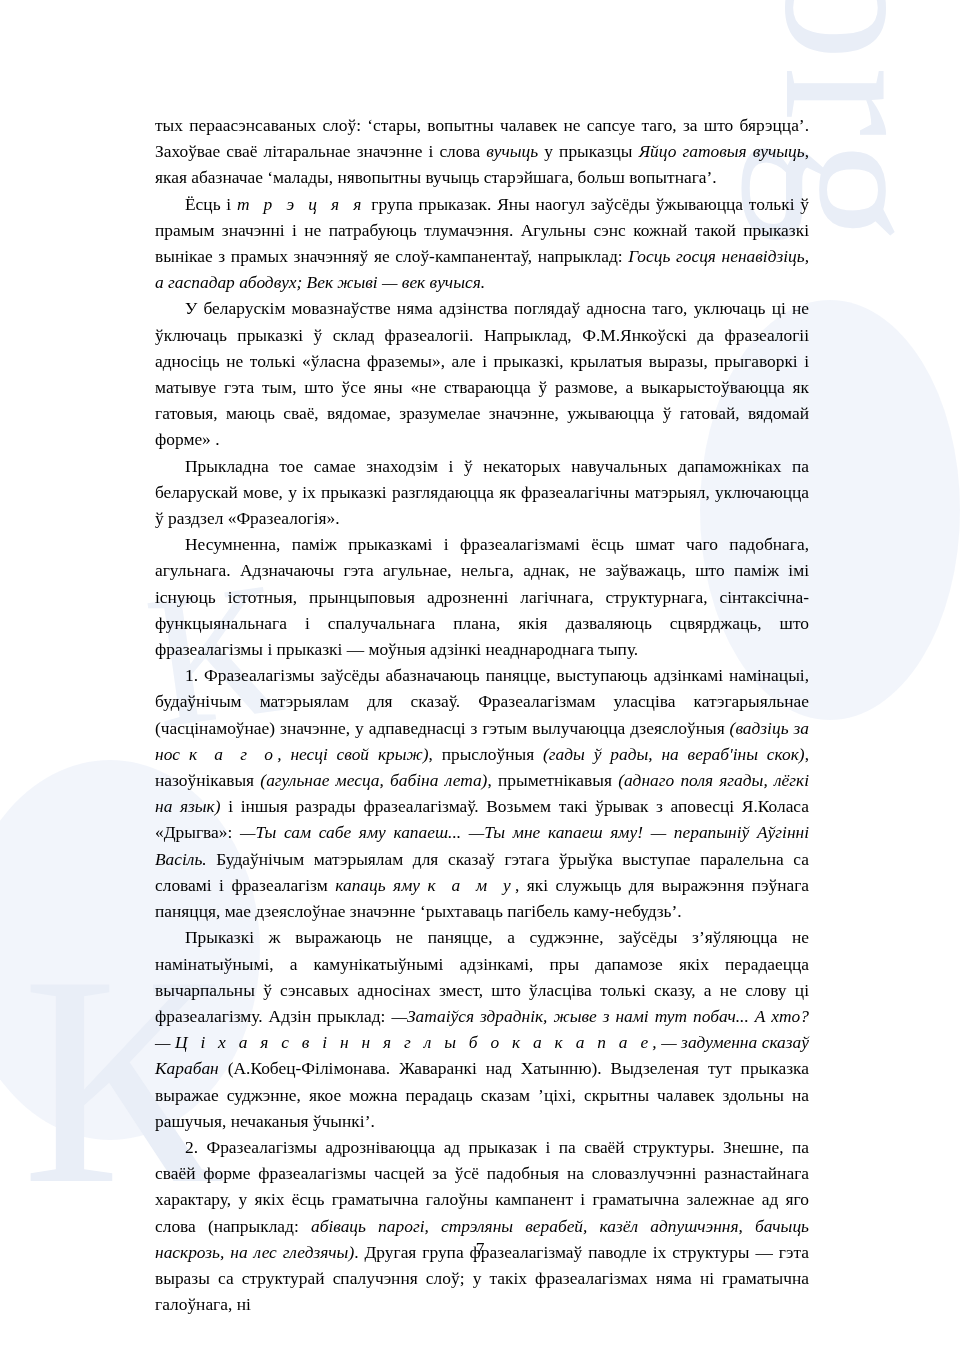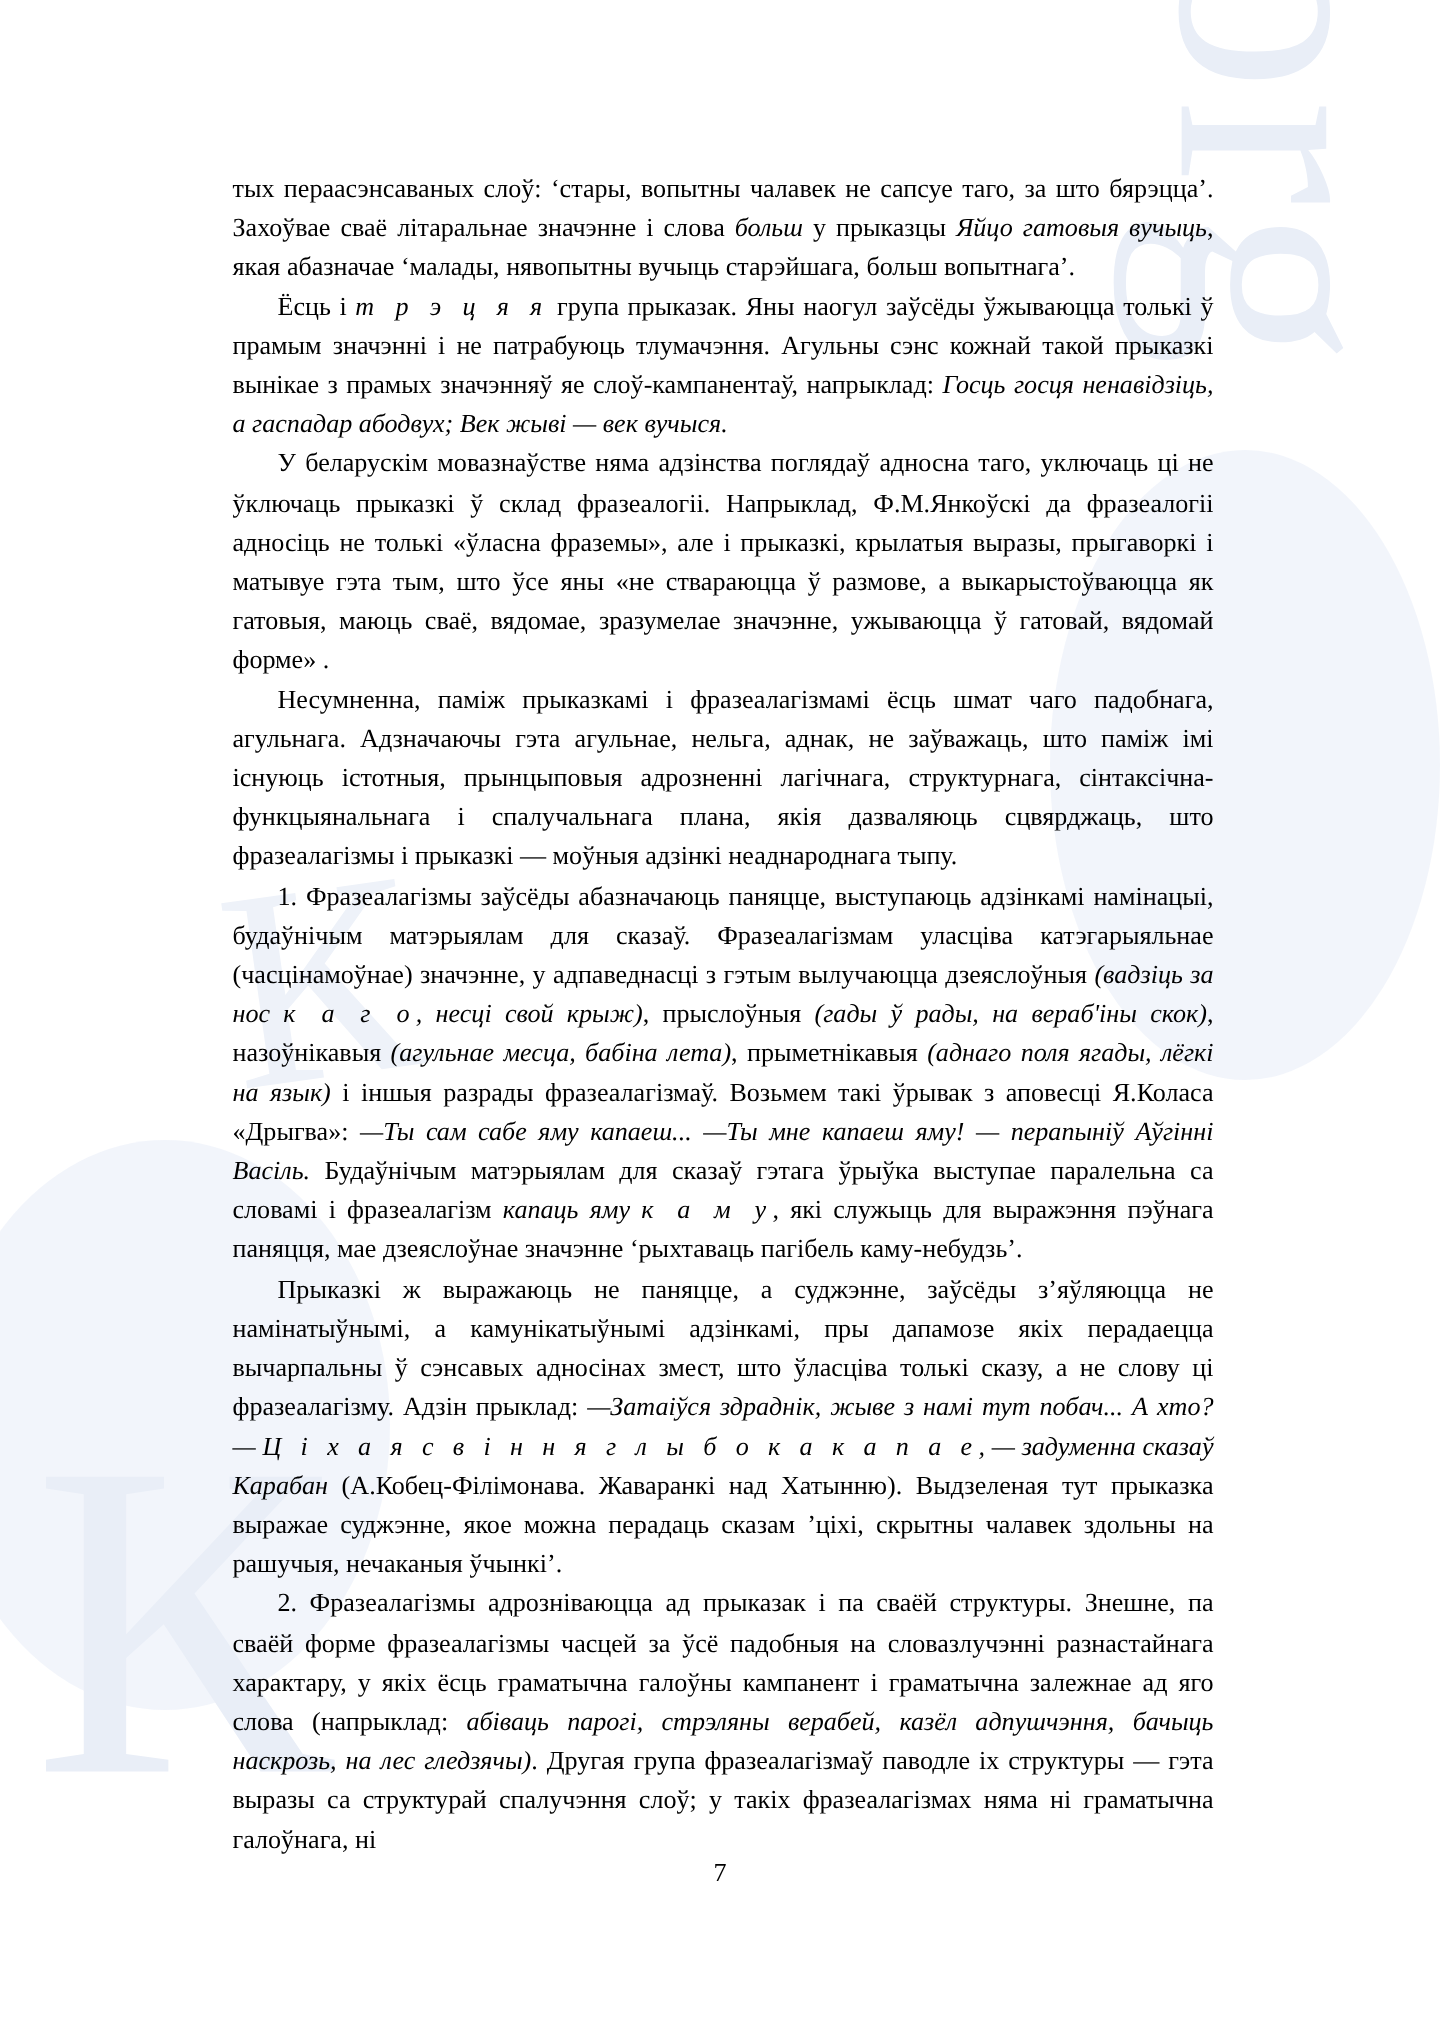--- a/index.html
+++ b/index.html
@@ -134,23 +134,24 @@
   <div class="wm-blob" style="left:700px; top:300px; width:260px; height:420px;"></div>
   <div class="wm-blob" style="left:-40px; top:760px; width:300px; height:380px;"></div>
   <div class="wm wm-right">library.org</div>
   <div class="wm wm-left">К</div>
   <div class="wm wm-left2">К</div>
 </div>
 
 <div class="page">
 
   <div class="textblock" id="textblock">
-      <p class="noindent">тых пераасэнсаваных слоў: ‘стары, вопытны чалавек не сапсуе таго, за што бярэцца’. Захоўвае сваё літаральнае значэнне і слова <span class="it">больш</span> у прыказцы <span class="it">Яйцо гатовыя вучыць</span>, якая абазначае ‘малады, нявопытны вучыць старэйшага, больш вопытнага’.</p>
+      <p class="noindent">тых пераасэнсаваных слоў: ‘стары, вопытны чалавек не сапсуе таго, за што бярэцца’. Захоўвае сваё літаральнае значэнне і слова <span class="it">вучыць</span> у прыказцы <span class="it">Яйцо гатовыя вучыць</span>, якая абазначае ‘малады, нявопытны вучыць старэйшага, больш вопытнага’.</p>
       <p>Ёсць і <span class="sp">т р э ц я я</span> група прыказак. Яны наогул заўсёды ўжываюцца толькі ў прамым значэнні і не патрабуюць тлумачэння. Агульны сэнс кожнай такой прыказкі вынікае з прамых значэнняў яе слоў-кампанентаў, напрыклад: <span class="it">Госць госця ненавідзіць, а гаспадар абодвух; Век жыві — век вучыся.</span></p>
       <p>У беларускім мовазнаўстве няма адзінства поглядаў адносна таго, уключаць ці не ўключаць прыказкі ў склад фразеалогіі. Напрыклад, Ф.М.Янкоўскі да фразеалогіі адносіць не толькі «ўласна фраземы», але і прыказкі, крылатыя выразы, прыгаворкі і матывуе гэта тым, што ўсе яны «не ствараюцца ў размове, а выкарыстоўваюцца як гатовыя, маюць сваё, вядомае, зразумелае значэнне, ужываюцца ў гатовай, вядомай форме» .</p>
+      <p>Прыкладна тое самае знаходзім і ў некаторых навучальных дапаможніках па беларускай мове, у іх прыказкі разглядаюцца як фразеалагічны матэрыял, уключаюцца ў раздзел «Фразеалогія».</p>
       <p>Несумненна, паміж прыказкамі і фразеалагізмамі ёсць шмат чаго падобнага, агульнага. Адзначаючы гэта агульнае, нельга, аднак, не заўважаць, што паміж імі існуюць істотныя, прынцыповыя адрозненні лагічнага, структурнага, сінтаксічна-функцыянальнага і спалучальнага плана, якія дазваляюць сцвярджаць, што фразеалагізмы і прыказкі — моўныя адзінкі неаднароднага тыпу.</p>
       <p>1. Фразеалагізмы заўсёды абазначаюць паняцце, выступаюць адзінкамі намінацыі, будаўнічым матэрыялам для сказаў. Фразеалагізмам уласціва катэгарыяльнае (часцінамоўнае) значэнне, у адпаведнасці з гэтым вылучаюцца дзеяслоўныя <span class="it">(вадзіць за нос </span><span class="sp">к а г о</span><span class="it">,  несці свой крыж)</span>, прыслоўныя <span class="it">(гады ў рады, на вераб'іны скок)</span>, назоўнікавыя <span class="it">(агульнае месца, бабіна лета)</span>, прыметнікавыя <span class="it">(аднаго поля ягады, лёгкі на язык)</span> і іншыя разрады фразеалагізмаў. Возьмем такі ўрывак з аповесці Я.Коласа «Дрыгва»: <span class="it">—Ты сам сабе яму капаеш... —Ты мне капаеш яму! — перапыніў Аўгінні Васіль.</span> Будаўнічым матэрыялам для сказаў гэтага ўрыўка выступае паралельна са словамі і фразеалагізм <span class="it">капаць яму </span><span class="sp">к а м у</span>, які служыць для выражэння пэўнага паняцця, мае дзеяслоўнае значэнне ‘рыхтаваць пагібель каму-небудзь’.</p>
       <p>Прыказкі ж выражаюць не паняцце, а суджэнне, заўсёды з’яўляюцца не намінатыўнымі, а камунікатыўнымі адзінкамі, пры дапамозе якіх перадаецца вычарпальны ў сэнсавых адносінах змест, што ўласціва толькі сказу, а не слову ці фразеалагізму. Адзін прыклад: <span class="it">—Затаіўся здраднік, жыве з намі тут побач... А хто? — </span><span class="sp-i">Ц і х а я   с в і н н я   г л ы б о к а   к а п а е</span><span class="it">, — задуменна сказаў Карабан</span> (А.Кобец-Філімонава. Жаваранкі над Хатынню). Выдзеленая тут прыказка выражае суджэнне, якое можна перадаць сказам ’ціхі, скрытны чалавек здольны на рашучыя, нечаканыя ўчынкі’.</p>
       <p>2. Фразеалагізмы адрозніваюцца ад прыказак і па сваёй структуры. Знешне, па сваёй форме фразеалагізмы часцей за ўсё падобныя на словазлучэнні разнастайнага характару, у якіх ёсць граматычна галоўны кампанент і граматычна залежнае ад яго слова (напрыклад: <span class="it">абіваць парогі, стрэляны верабей, казёл адпушчэння, бачыць наскрозь, на лес гледзячы)</span>. Другая група фразеалагізмаў паводле іх структуры — гэта выразы са структурай спалучэння слоў; у такіх фразеалагізмах няма ні граматычна галоўнага, ні</p>
     </div>
 
 
   <div class="folio">7</div>
 
 </div>

